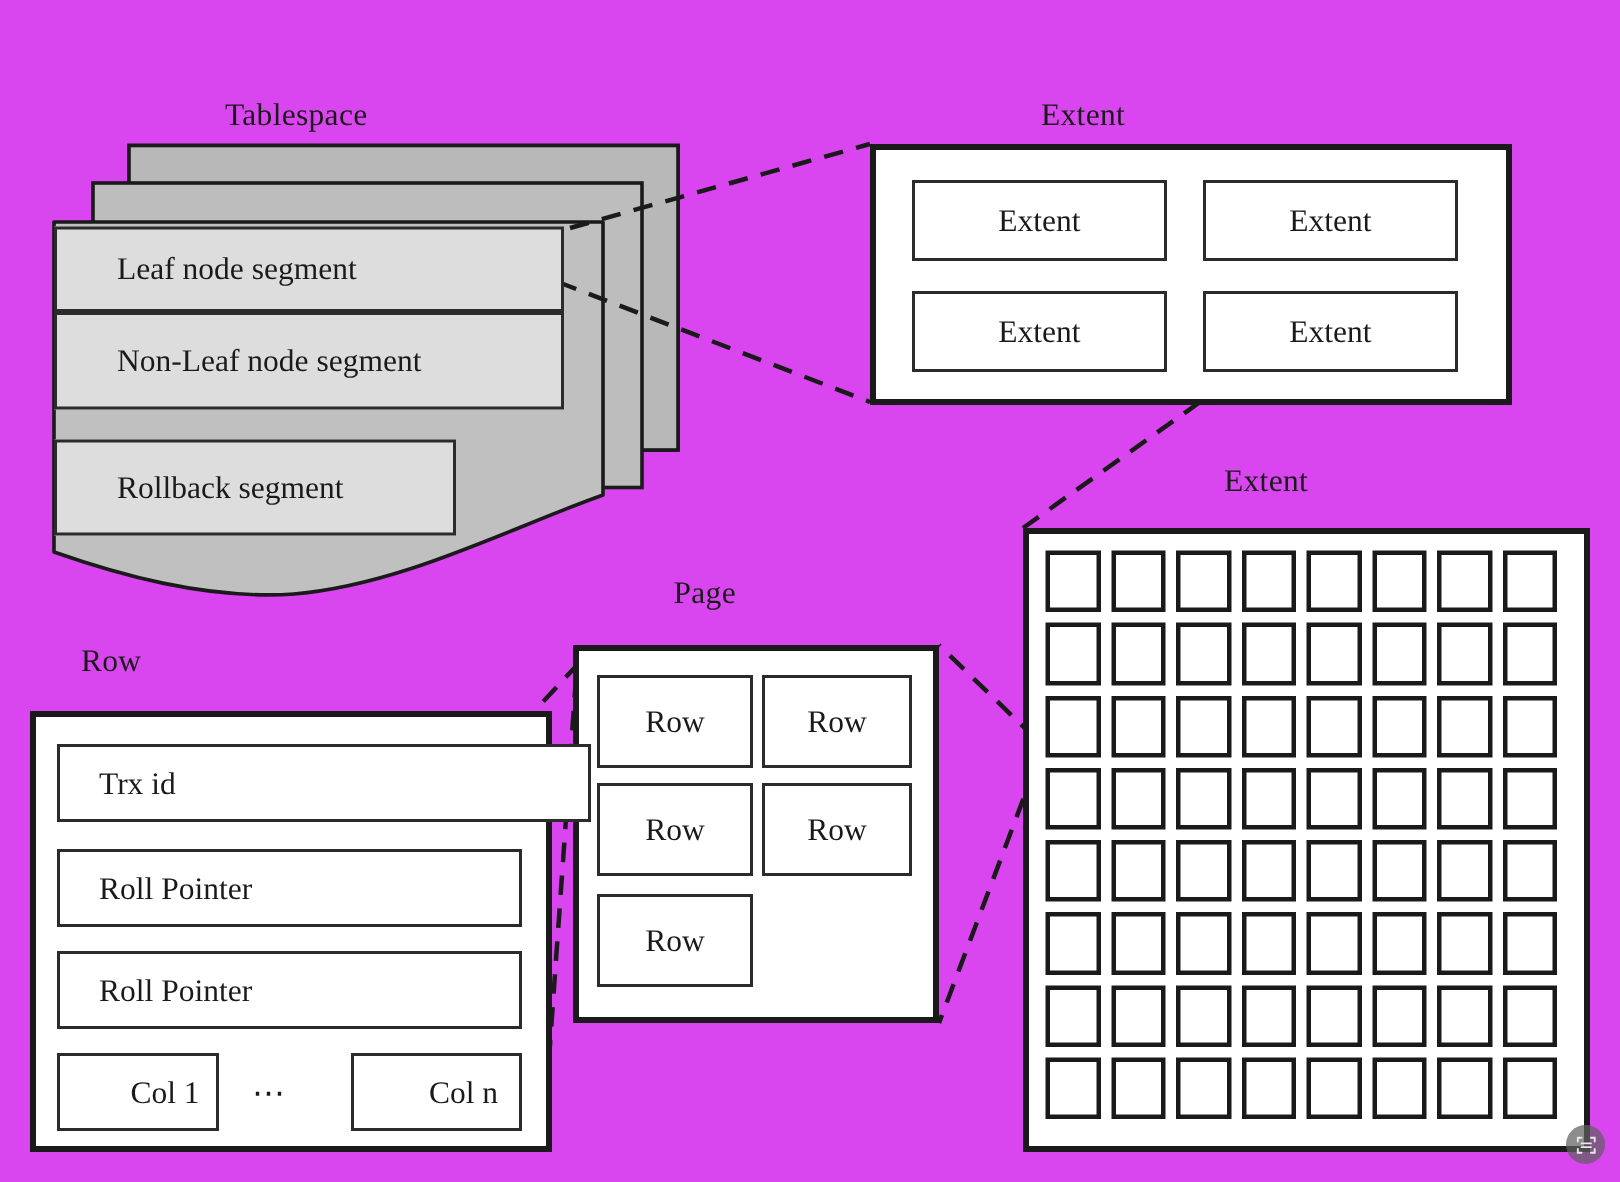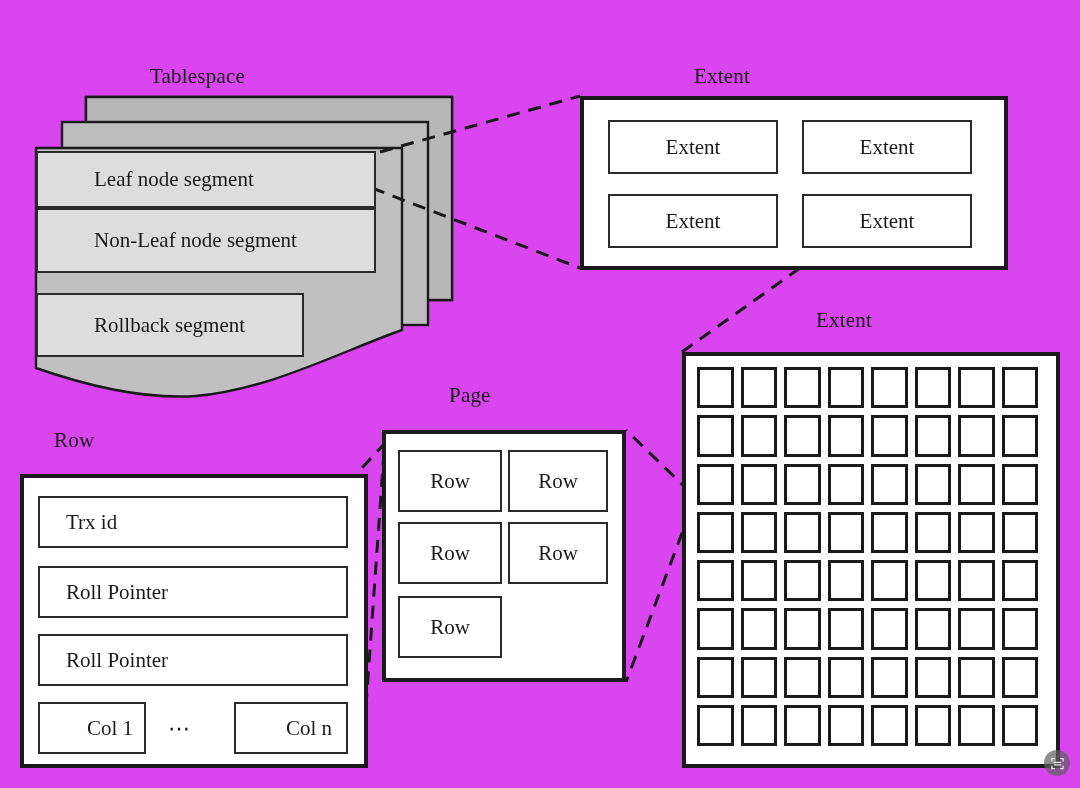--- a/index.html
+++ b/index.html
@@ -43,21 +43,20 @@
     background: #dddddd;
     border: 2px solid #2b2b2b;
     display: flex;
     align-items: center;
     box-sizing: border-box;
   }
   .ts-strip span {
     font-size: 21px;
     padding-left: 40px;
     white-space: nowrap;
-    margin-left: 16px;
   }
 
   
   .outer-box {
     position: absolute;
     background: #ffffff;
     border: 4px solid #1a1a1a;
     box-sizing: border-box;
   }
   .inner-box {
@@ -263,21 +262,21 @@
       <span>Row</span>
     </div>
     <div class="inner-box" style="left:12px; top:162px; width:104px; height:62px;">
       <span>Row</span>
     </div>
   </div>
 
   <div class="caption" style="left:54px; top:428px;">Row</div>
 
   <div class="outer-box" style="left:20px; top:474px; width:348px; height:294px;">
-    <div class="field-box" style="left:14px; top:18px; width:310px; height:52px;align-items:center;">
+    <div class="field-box" style="left:14px; top:18px; width:356px; height:52px;align-items:center;">
       <span>Trx id</span>
     </div>
     <div class="field-box" style="left:14px; top:88px; width:310px; height:52px;">
       <span>Roll Pointer</span>
     </div>
     <div class="field-box" style="left:14px; top:156px; width:310px; height:52px;">
       <span>Roll Pointer</span>
     </div>
     <div class="field-box centered" style="left:14px; top:224px; width:108px; height:52px;">
       <span>Col 1</span>

